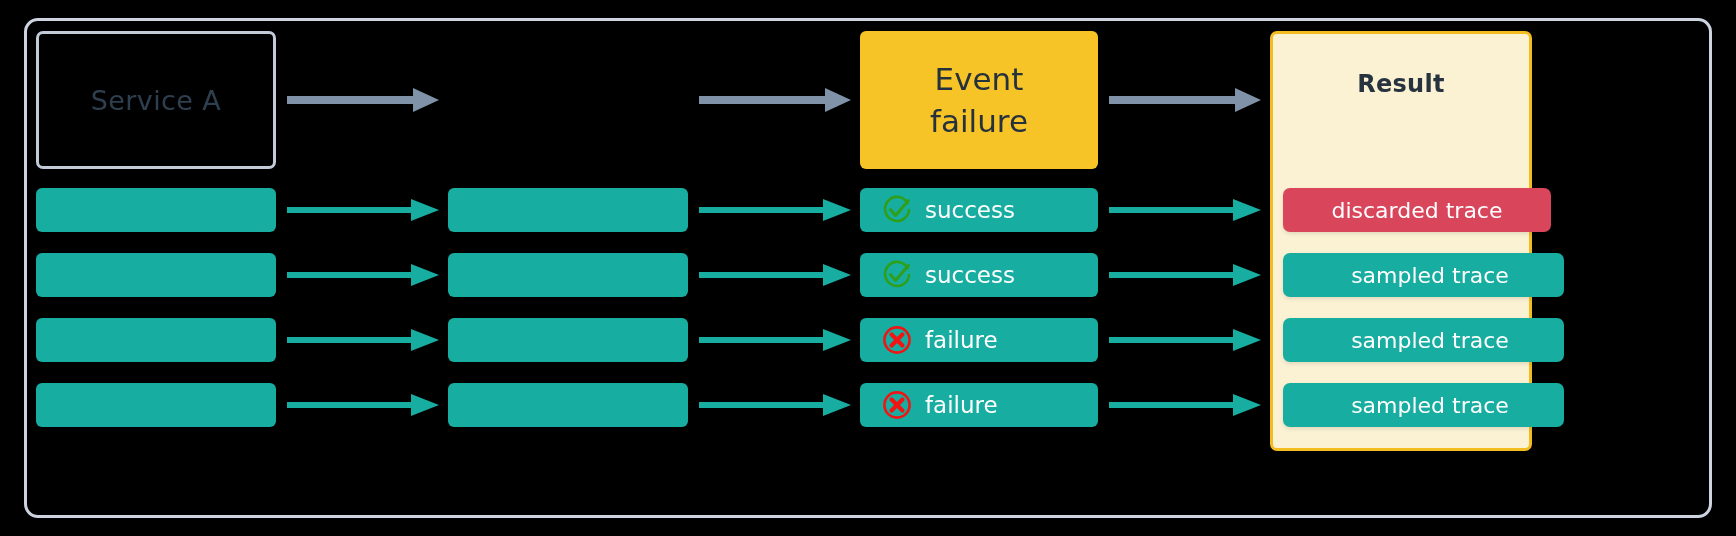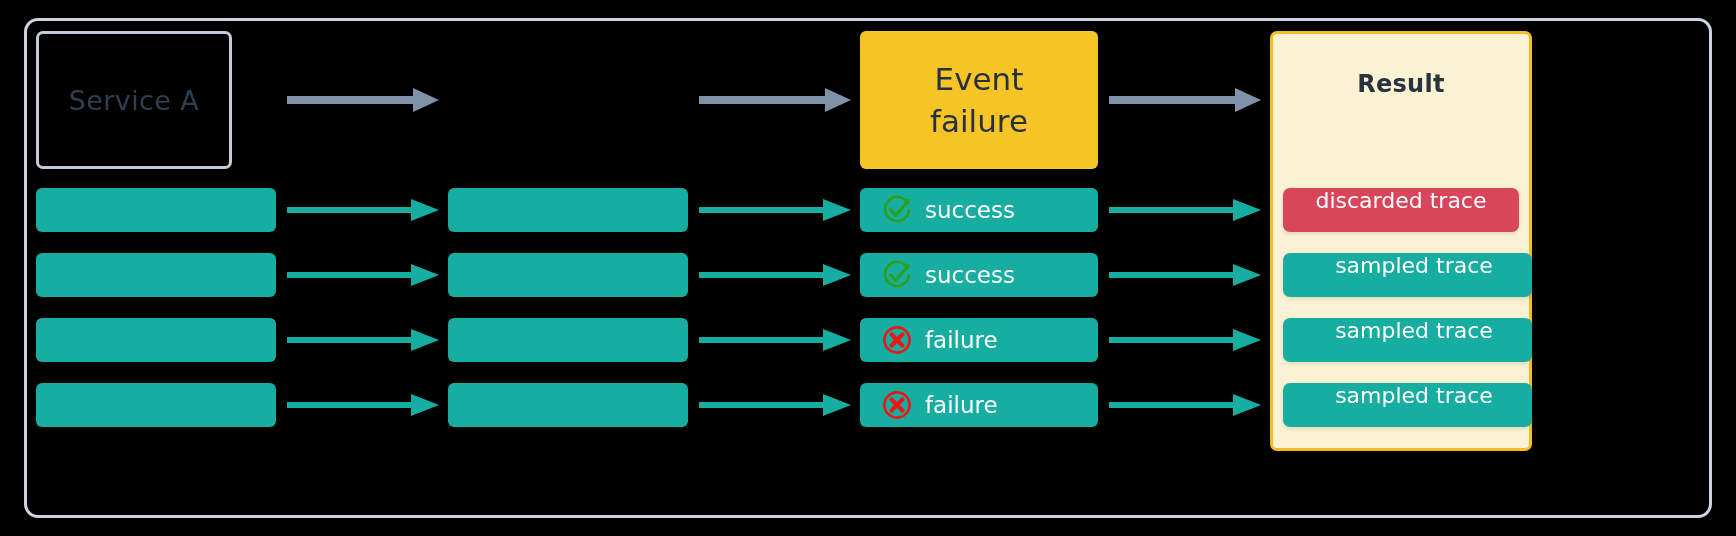--- a/index.html
+++ b/index.html
@@ -45,21 +45,21 @@
     top: 31px;
     height: 138px;
     box-sizing: border-box;
     display: flex;
     align-items: center;
     justify-content: center;
     text-align: center;
     border-radius: 7px;
   }
   .hdr-service {
-    left: 0; width: 196px;
+    left: 0; width: 240px;
     background: #000000;
     border: 3px solid #c3cbd8;
     color: #2e3f50;
     font-size: 27px;
     letter-spacing: .4px;
   }
   .hdr-event {
     left: 0; width: 238px;
     background: #f6c427;
     border: none;
@@ -116,24 +116,25 @@
     padding-left: 22px;
     box-sizing: border-box;
     color: #ffffff;
     font-size: 23px;
   }
 
   
   .rs-badge {
     position: absolute;
     left: 1283px;
-    width: 236px;
+    width: 268px;
     height: 44px;
     border-radius: 7px;
     display: flex;
+    align-items: center;
     justify-content: center;
     color: #ffffff;
     font-size: 22px;
     box-shadow: 0 2px 4px rgba(0,0,0,.10);
   }
   .rs-sampled   { background: #17ada0; padding-left: 13px; }
   .rs-discarded { background: #d9455a; }
 
   
   .arrow {

